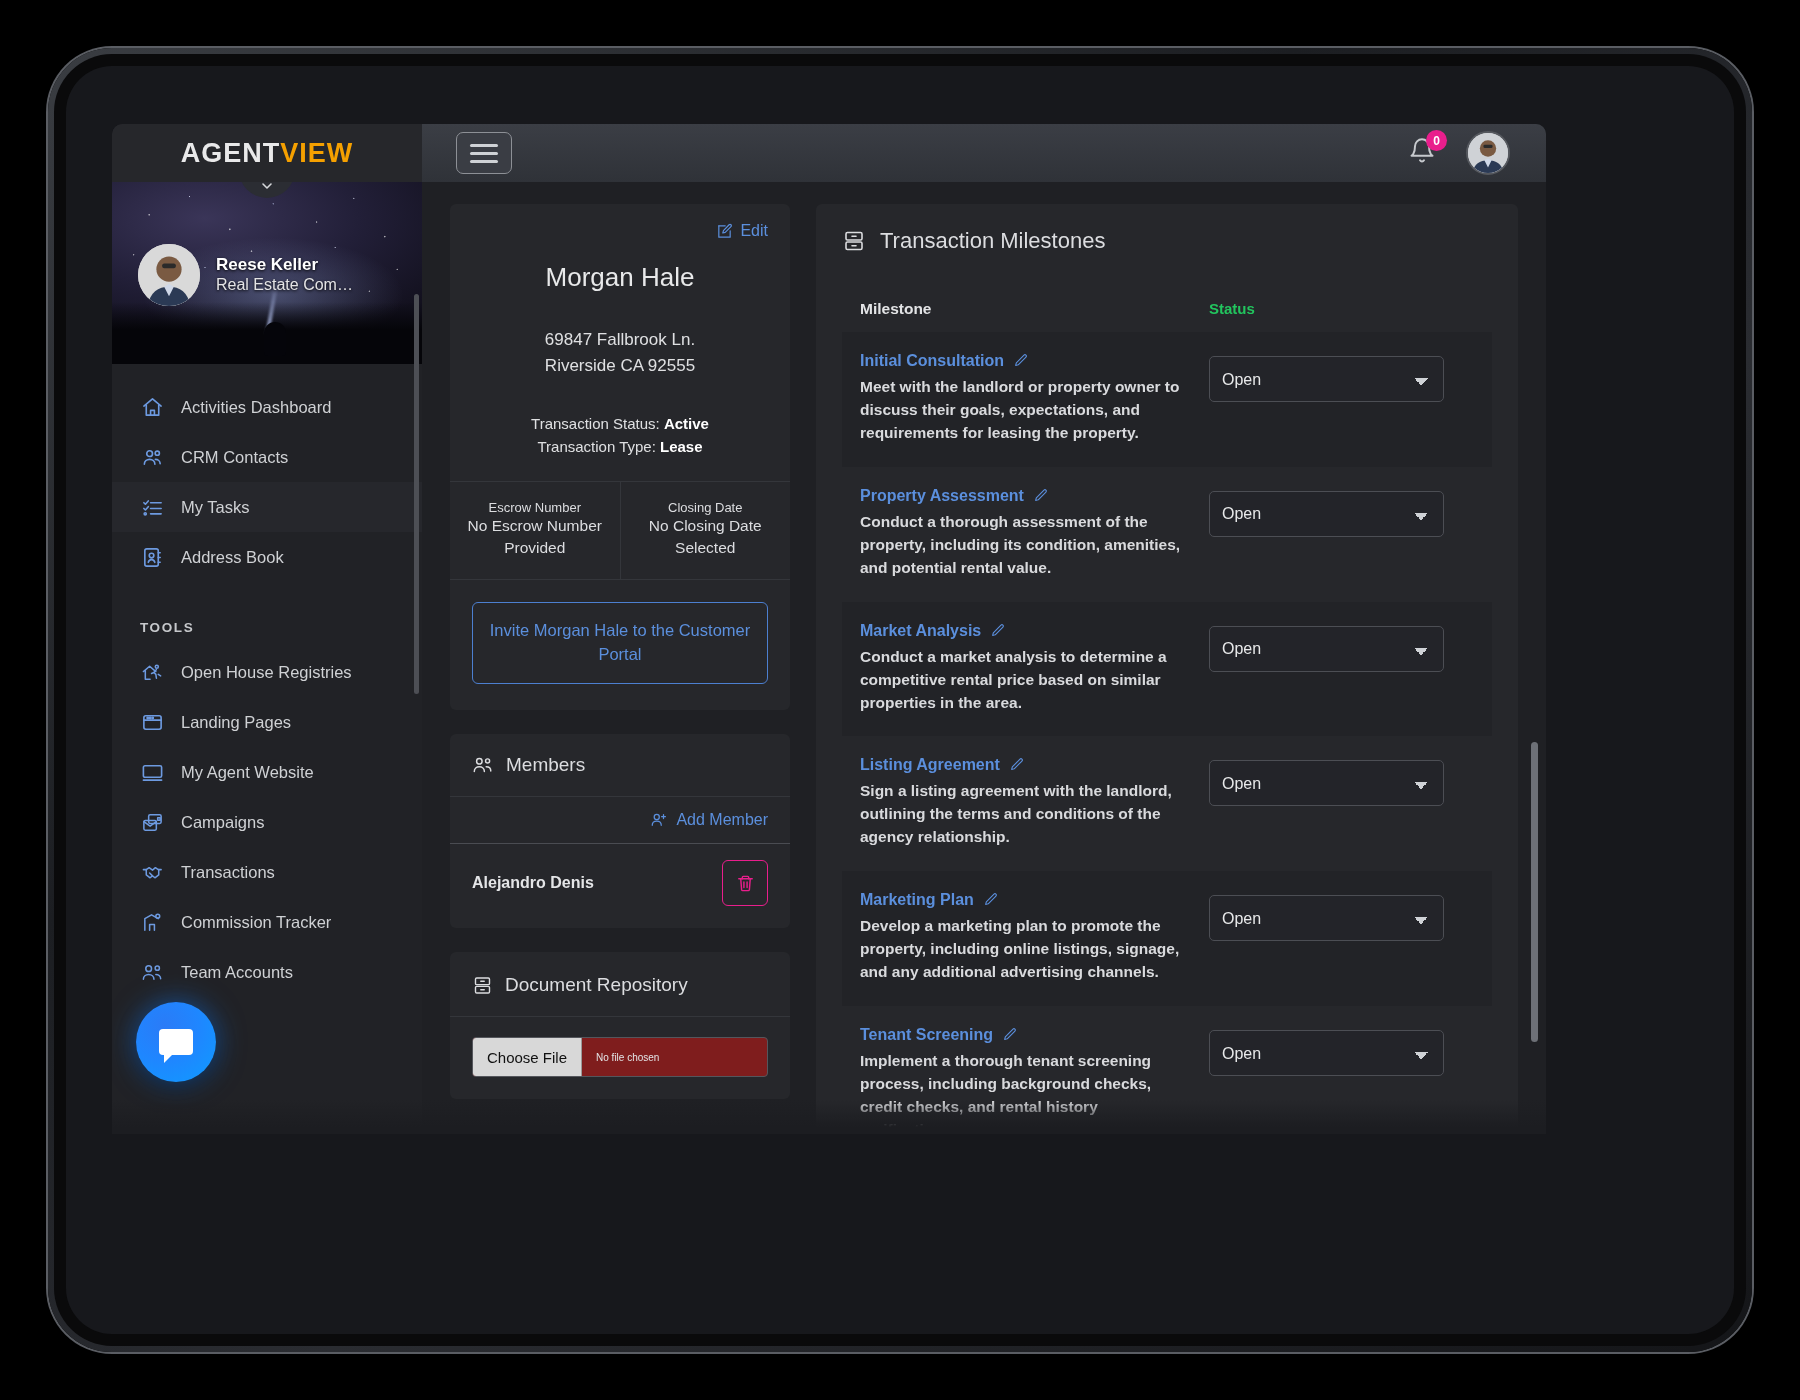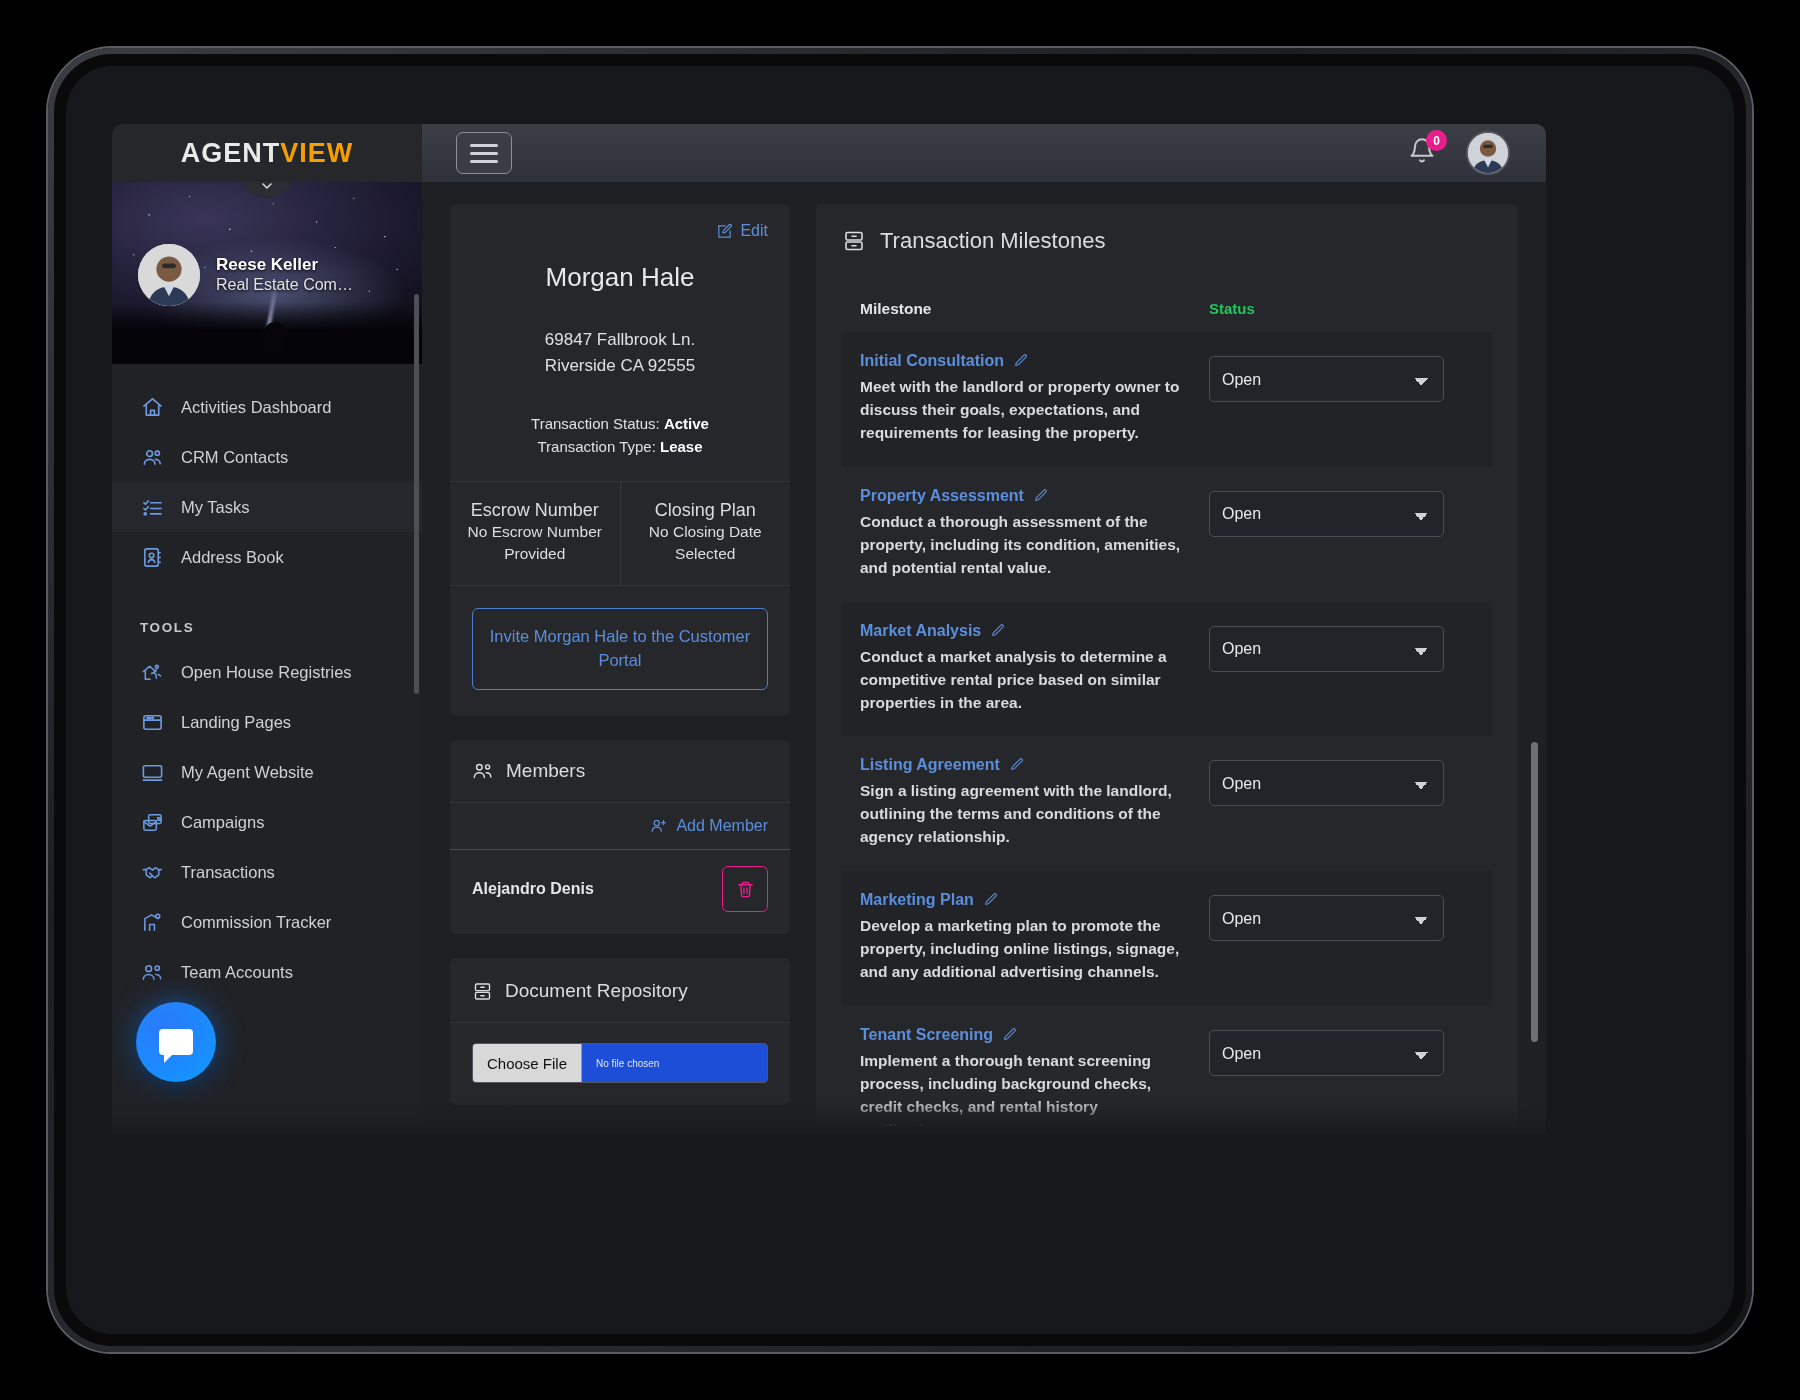--- a/index.html
+++ b/index.html
@@ -187,21 +187,21 @@
   .edit-row { display:flex; justify-content:flex-end; padding: 0 22px; }
   .edit-link { color:#5b8fdd; font-size:16px; display:inline-flex; align-items:center; gap:7px; cursor:pointer; }
   .edit-link svg { width:17px; height:17px; }
   .contact-name { text-align:center; color:#e8e9ea; font-size:26px; font-weight:400; margin-top:22px; }
   .contact-addr { text-align:center; color:#dfe0e2; font-size:17px; line-height:1.5; margin-top:34px; }
   .contact-meta { text-align:center; color:#dfe0e2; font-size:15px; line-height:1.55; margin-top:34px; }
   .contact-meta b { color:#fff; }
   .kv-row { display:flex; border-top:1px solid #34363b; margin-top:22px; }
   .kv { flex:1; text-align:center; padding:18px 10px 20px 10px; }
   .kv + .kv { border-left:1px solid #34363b; }
-  .kv .k { color:#dcdde0; font-size:18px; }
+  .kv .k { color:#dcdde0; font-size:13px; }
   .kv .v { color:#dcdde0; font-size:15.5px; line-height:1.45; }
   .invite-wrap { border-top:1px solid #34363b; padding:22px 22px 26px 22px; }
   .invite-btn {
     width:100%; border:1px solid #4c7fd0; border-radius:6px; background:transparent;
     color:#5b8fdd; font-size:16.5px; line-height:1.45; padding:16px 10px; cursor:pointer;
     font-family:"Liberation Sans", sans-serif;
   }
 
   
   .card-head { display:flex; align-items:center; gap:12px; padding:20px 22px; color:#dcdde0; font-size:19px; }
@@ -213,21 +213,21 @@
     padding:16px 22px 22px 22px; }
   .member-name { color:#e4e5e7; font-size:16px; font-weight:700; }
   .del-btn { width:46px; height:46px; border:1px solid #e91e8c; border-radius:6px; background:transparent;
     display:flex; align-items:center; justify-content:center; cursor:pointer; }
   .del-btn svg { width:19px; height:19px; color:#e91e8c; }
 
   
   .doc-head { display:flex; align-items:center; gap:12px; padding:22px 22px 20px 22px; color:#dcdde0; font-size:19px; }
   .doc-head svg { width:21px; height:21px; }
   .file-row { border-top:1px solid #34363b; padding:20px 22px 22px 22px; }
-  .file-input { display:flex; align-items:stretch; background:#1d4ed8; border:1px solid #54565c; border-radius:4px;
+  .file-input { display:flex; align-items:stretch; background:#7f1d1d; border:1px solid #54565c; border-radius:4px;
     overflow:hidden; height:40px; }
   .file-btn { background:#d8d8d8; color:#111; font-size:15px; display:flex; align-items:center; padding:0 14px;
     border-right:1px solid #9a9a9a; cursor:pointer; }
   .file-name { color:#e3e4e6; font-size:10px; display:flex; align-items:center; padding:0 14px; }
 
   
   .ms-card { padding: 24px 26px 0 26px; height:100%; }
   .ms-title { display:flex; align-items:center; gap:14px; color:#dcdde0; font-size:22px; }
   .ms-title svg { width:24px; height:24px; }
   .ms-table { margin-top:46px; }
@@ -521,21 +521,21 @@
                     <b>Lease</b>
                   </div>
                 </div>
 
                 <div class="kv-row">
                   <div class="kv">
                     <div class="k">Escrow Number</div>
                     <div class="v">No Escrow Number Provided</div>
                   </div>
                   <div class="kv">
-                    <div class="k">Closing Plan</div>
+                    <div class="k">Closing Date</div>
                     <div class="v">No Closing Date Selected</div>
                   </div>
                 </div>
 
                 <div class="invite-wrap">
                   <button class="invite-btn">Invite Morgan Hale to the Customer Portal</button>
                 </div>
               </div>
 
               <div class="card">

